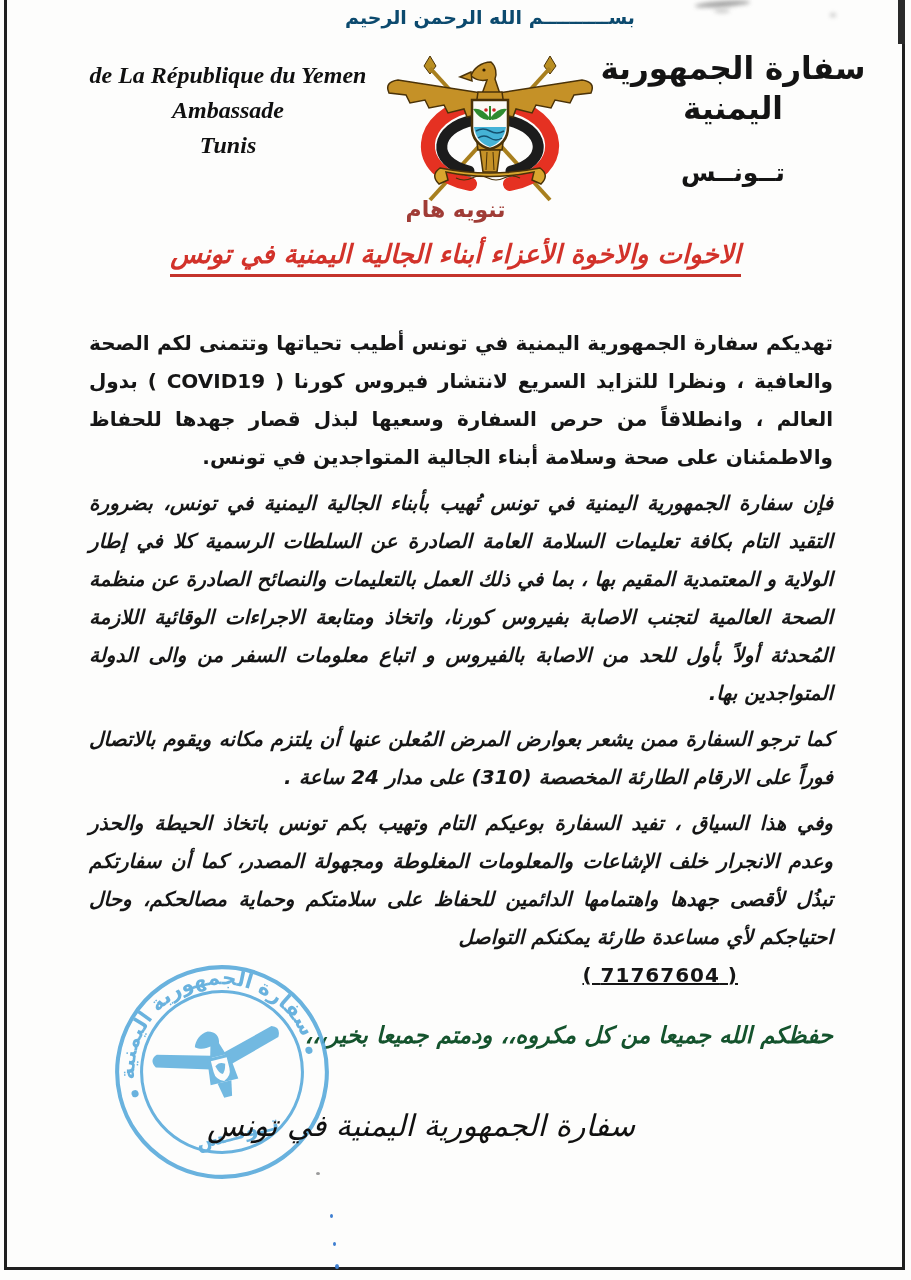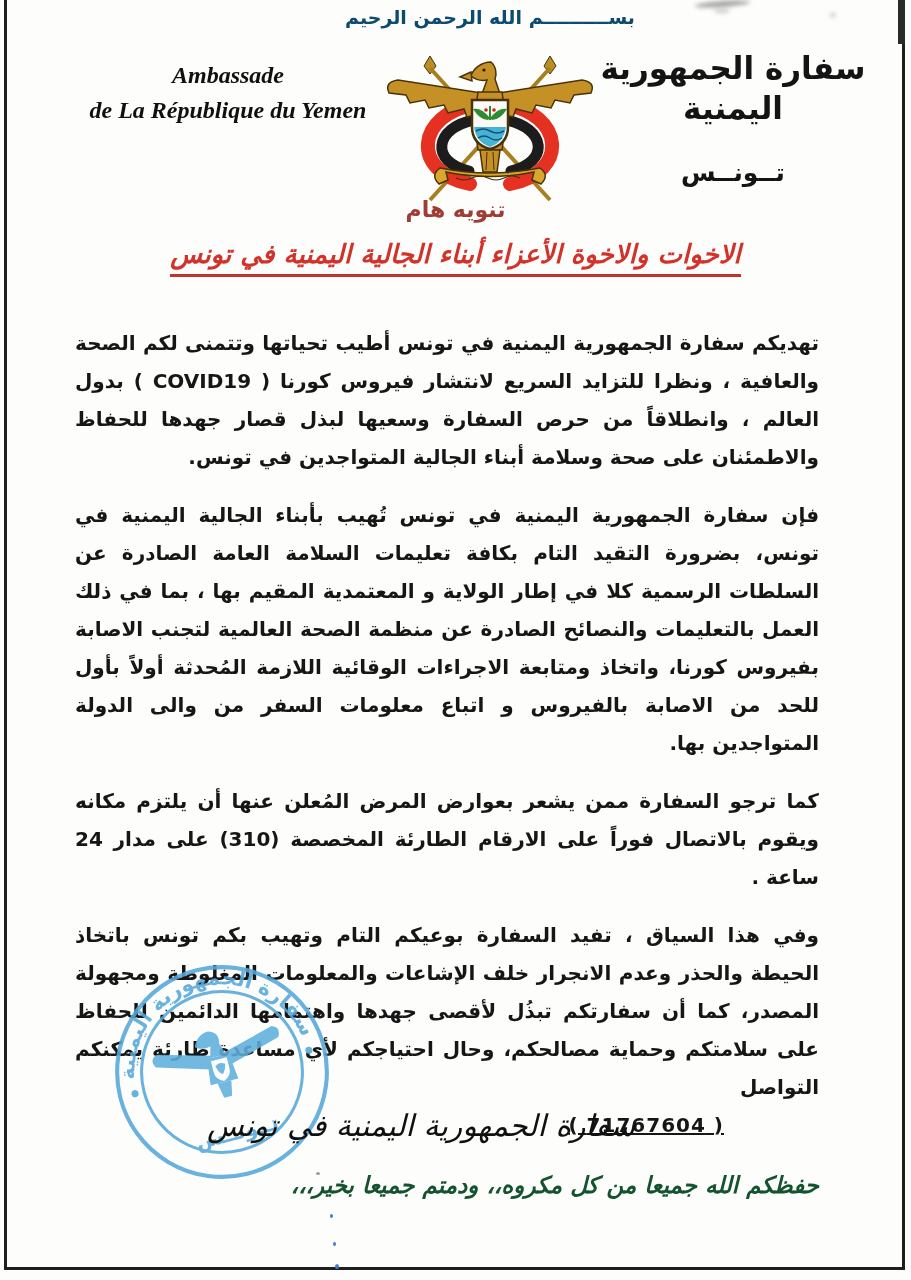--- a/index.html
+++ b/index.html
@@ -46,26 +46,26 @@
   .notice-subtitle{
     position:absolute;top:239px;left:0;width:100%;text-align:center;direction:rtl;
   }
   .notice-subtitle .underlined{
     color:#d2322a;font-size:26px;font-weight:700;font-style:italic;
     border-bottom:3px solid #c4332b;padding-bottom:5px;
   }
 
   
   .content{
-    position:absolute;top:324px;right:92px;width:744px;
+    position:absolute;top:324px;right:78px;width:744px;
     direction:rtl;text-align:justify;
     font-size:20px;line-height:38px;font-weight:700;color:#161616;
   }
   .content p{margin:0;}
-  .content p + p{margin-top:20px;}
+  .content p + p{margin-top:8px;font-style:italic;}
   .phone-line{display:flex;direction:rtl;align-items:baseline;margin-top:0;}
   .phone-line .phone-number{margin-right:95px;letter-spacing:1px;text-decoration:underline;}
   .dua{
     margin-top:22px;text-align:right;font-style:italic;font-size:23px;
     color:#14532d;
   }
 
   
   .stamp{
     position:absolute;top:960px;left:110px;width:224px;height:224px;
@@ -81,22 +81,23 @@
 
 <div class="page">
 
   <div class="frame"></div>
   <div class="smudge s1"></div>
   <div class="smudge s2"></div>
   <div class="smudge s3"></div>
   <div class="corner"></div>
 
   <div class="header-french">
+    <div>de La République du Yemen</div>
     <div>Ambassade</div>
-    <div>de La République du Yemen</div>
+    <div>Tunis</div>
   </div>
 
   <div class="bismillah">بســــــــــم الله الرحمن الرحيم</div>
 
   <svg class="emblem" viewBox="0 0 240 160" aria-hidden="true">
     <g>
       <polygon points="60,6 66,16 60,24 54,16" fill="#b98e22" stroke="#4a3208" stroke-width="1"></polygon>
       <polygon points="180,6 186,16 180,24 174,16" fill="#b98e22" stroke="#4a3208" stroke-width="1"></polygon>
       <line x1="60" y1="18" x2="180" y2="150" stroke="#a87f1e" stroke-width="4"></line>
       <line x1="180" y1="18" x2="60" y2="150" stroke="#a87f1e" stroke-width="4"></line>

